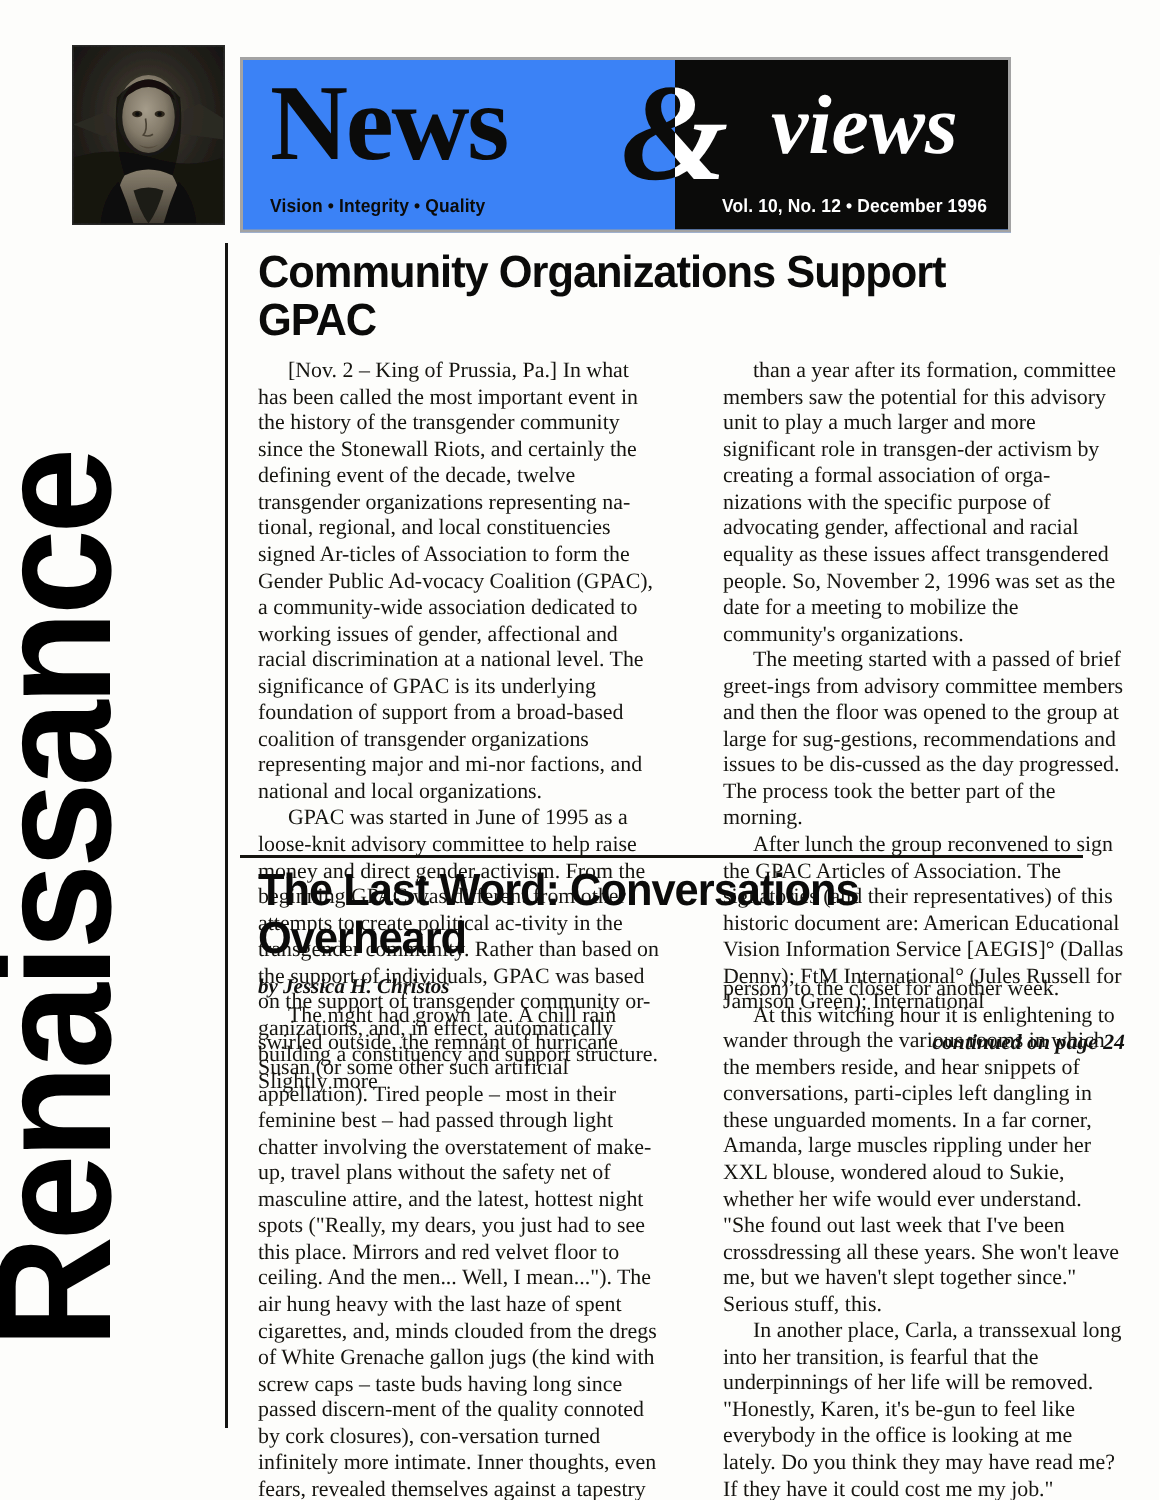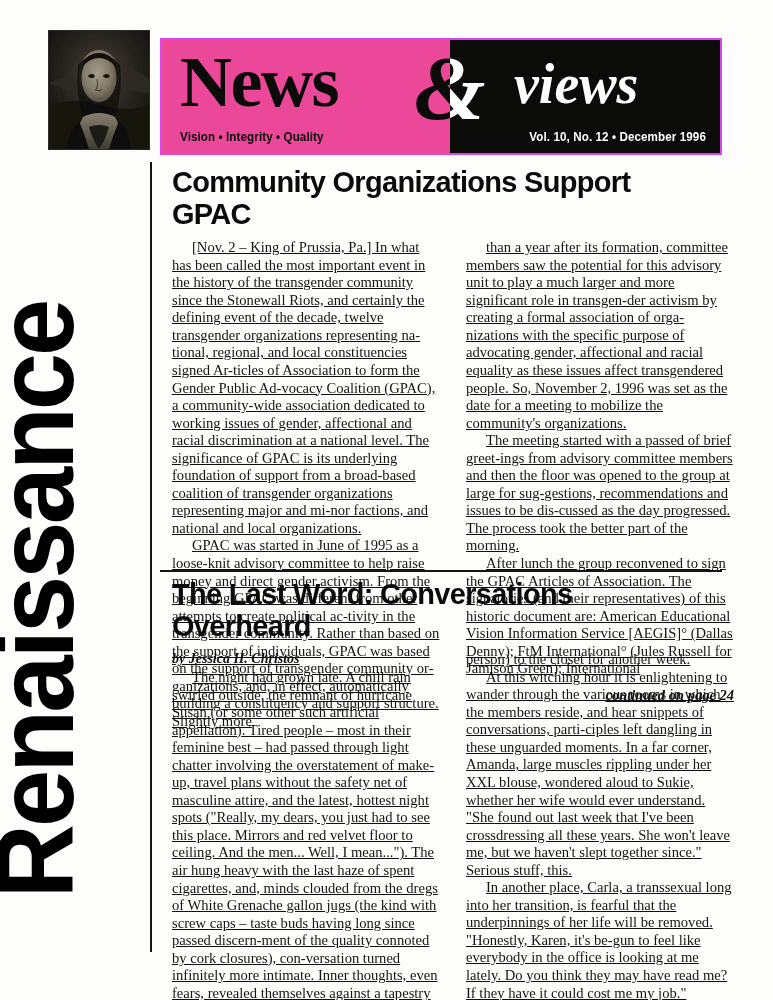--- a/index.html
+++ b/index.html
@@ -74,26 +74,26 @@
     width: 2px;
     height: 790px;
     background: #141412;
   }
 
   
   .masthead {
     position: absolute;
     left: 160px;
     top: 38px;
-    width: 562px;
+    width: 514px;
     height: 117px;
-    border: 2px solid #d946ef;
+    border: 2px solid #a3a3a3;
     box-sizing: border-box;
     overflow: hidden;
-    background: #ec4899;
+    background: #3b82f6;
   }
   .mh-black {
     position: absolute;
     left: 288px;
     top: 0;
     right: 0;
     bottom: 0;
     background: #0b0b0a;
   }
   .mh-news {
@@ -196,22 +196,21 @@
     font-family: "Liberation Serif", serif;
     font-style: italic;
     font-weight: 700;
     font-size: 14px;
     line-height: 1.2;
     margin: 0 0 1px 0;
     color: #121210;
   }
   .cols {
     display: flex;
-    gap: 26px;
-    text-decoration: underline;
+    gap: 42px;
   }
   .col {
     width: 268px;
     flex: 0 0 268px;
   }
   .col p {
     margin: 0;
     font-family: "Liberation Serif", serif;
     font-size: 14.6px;
     line-height: 17.55px;

